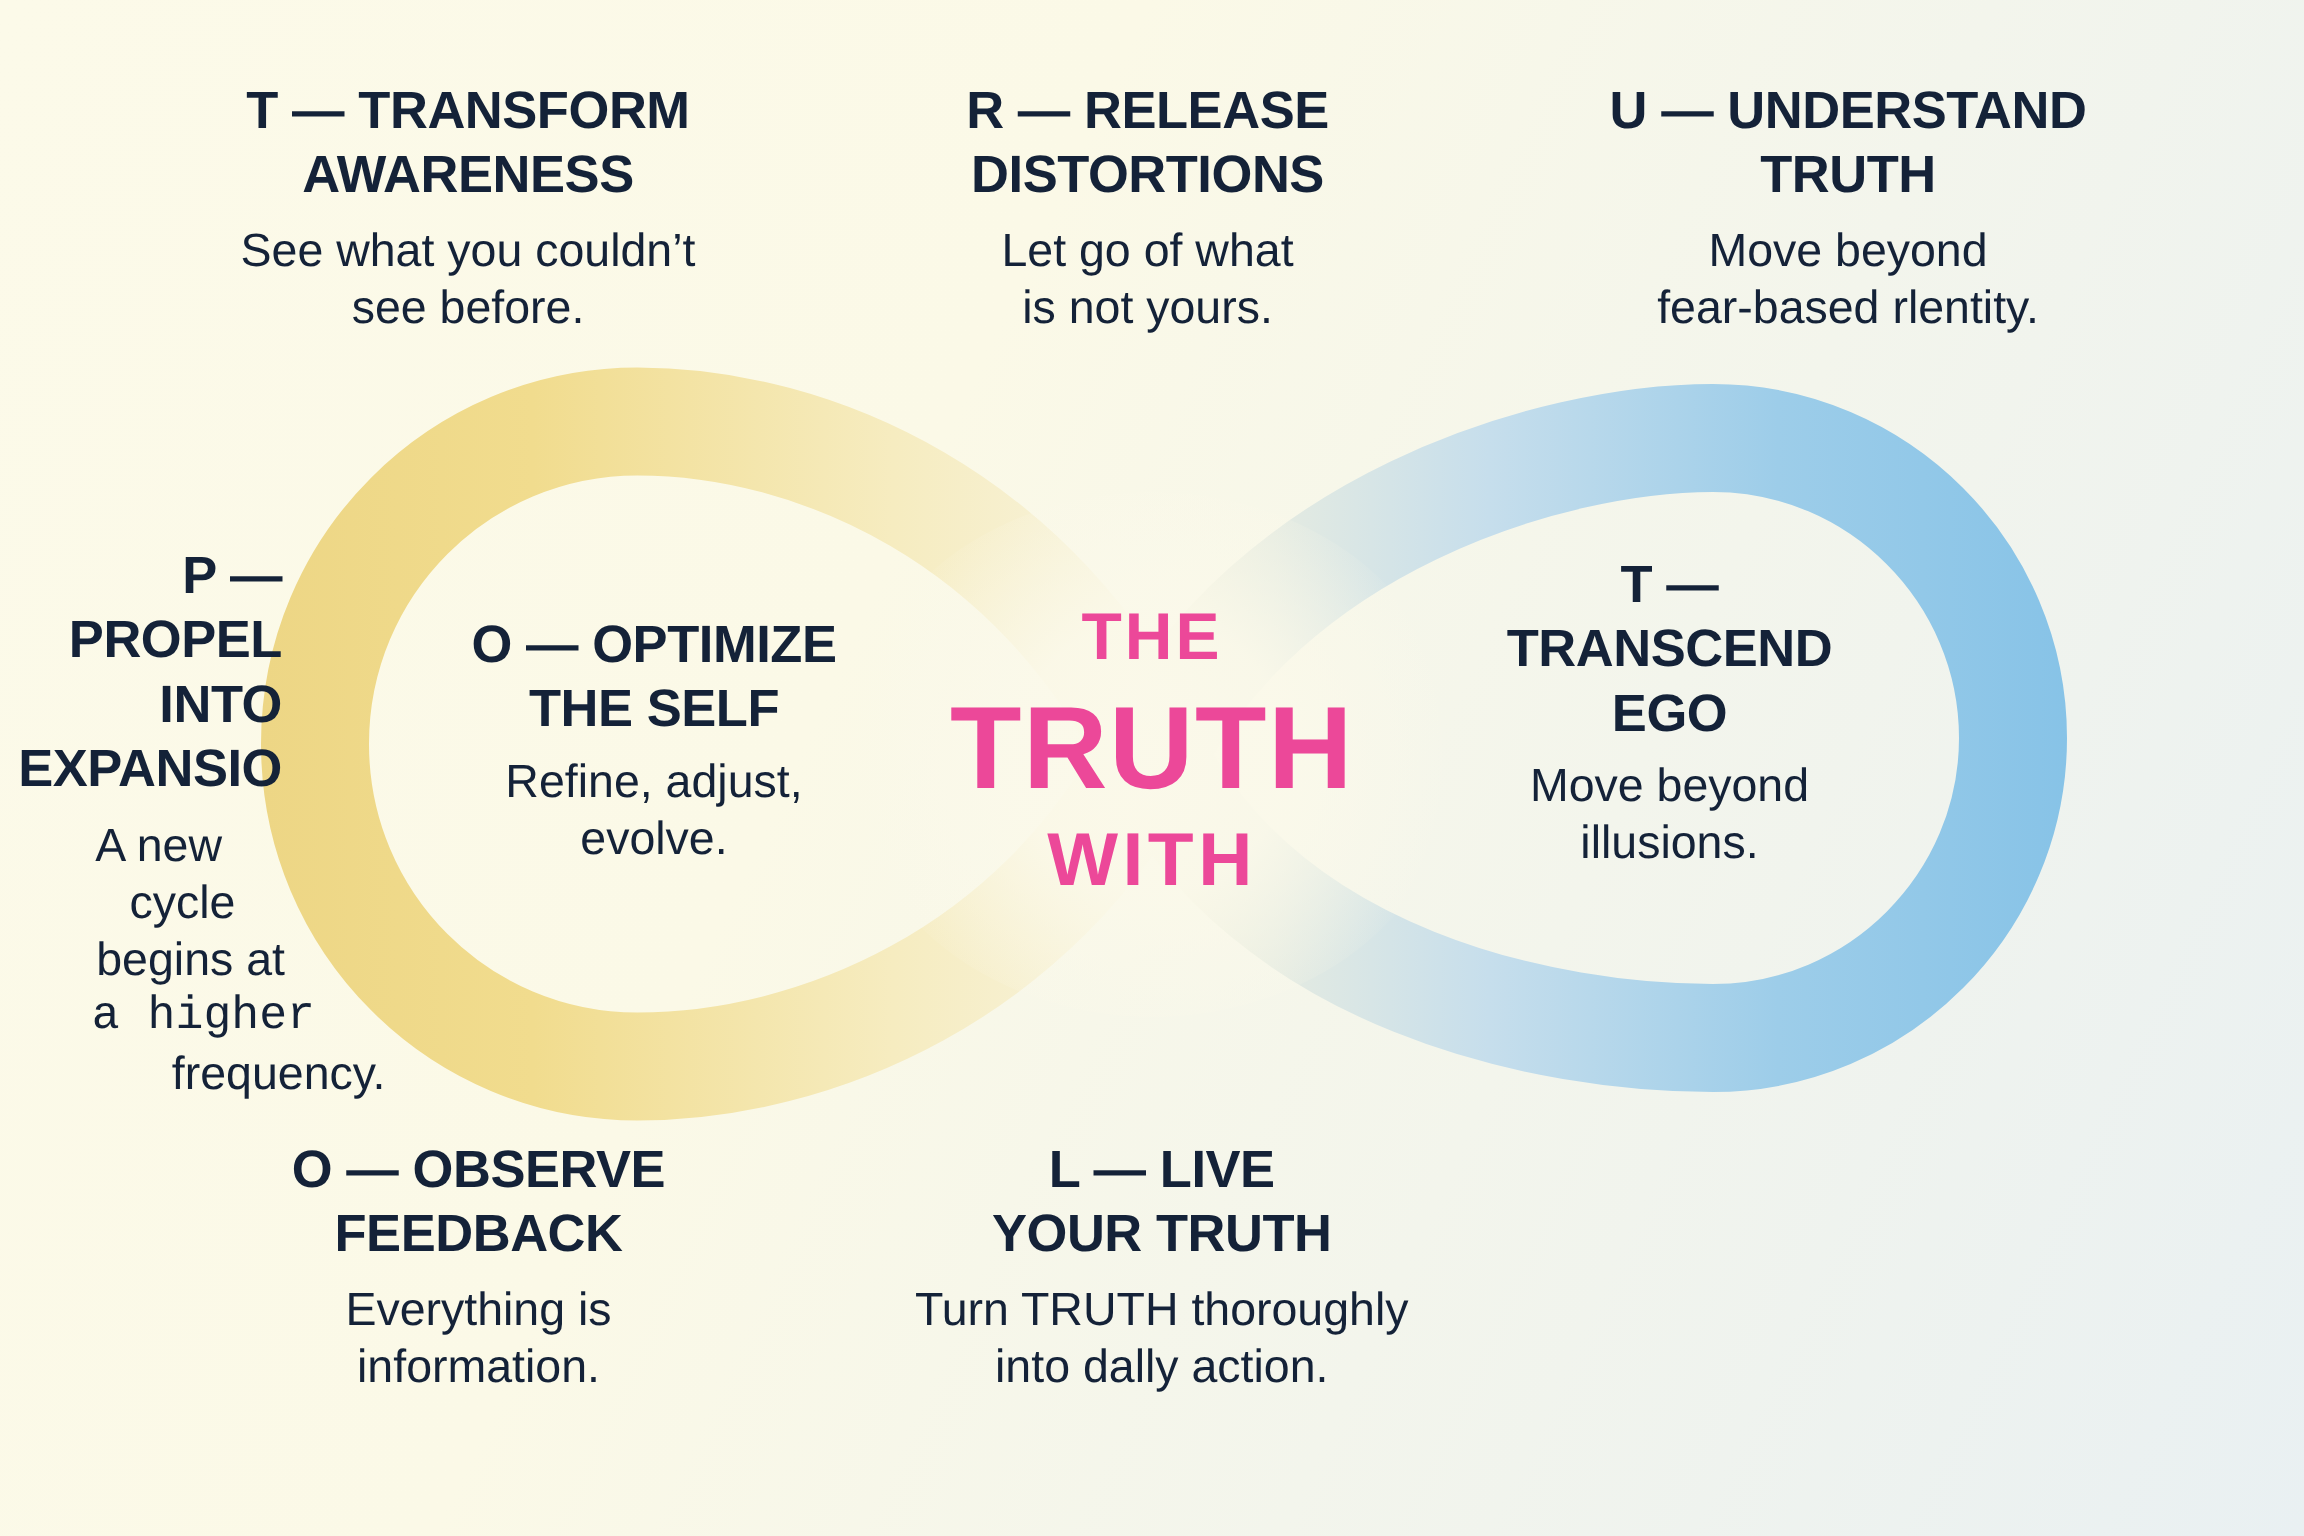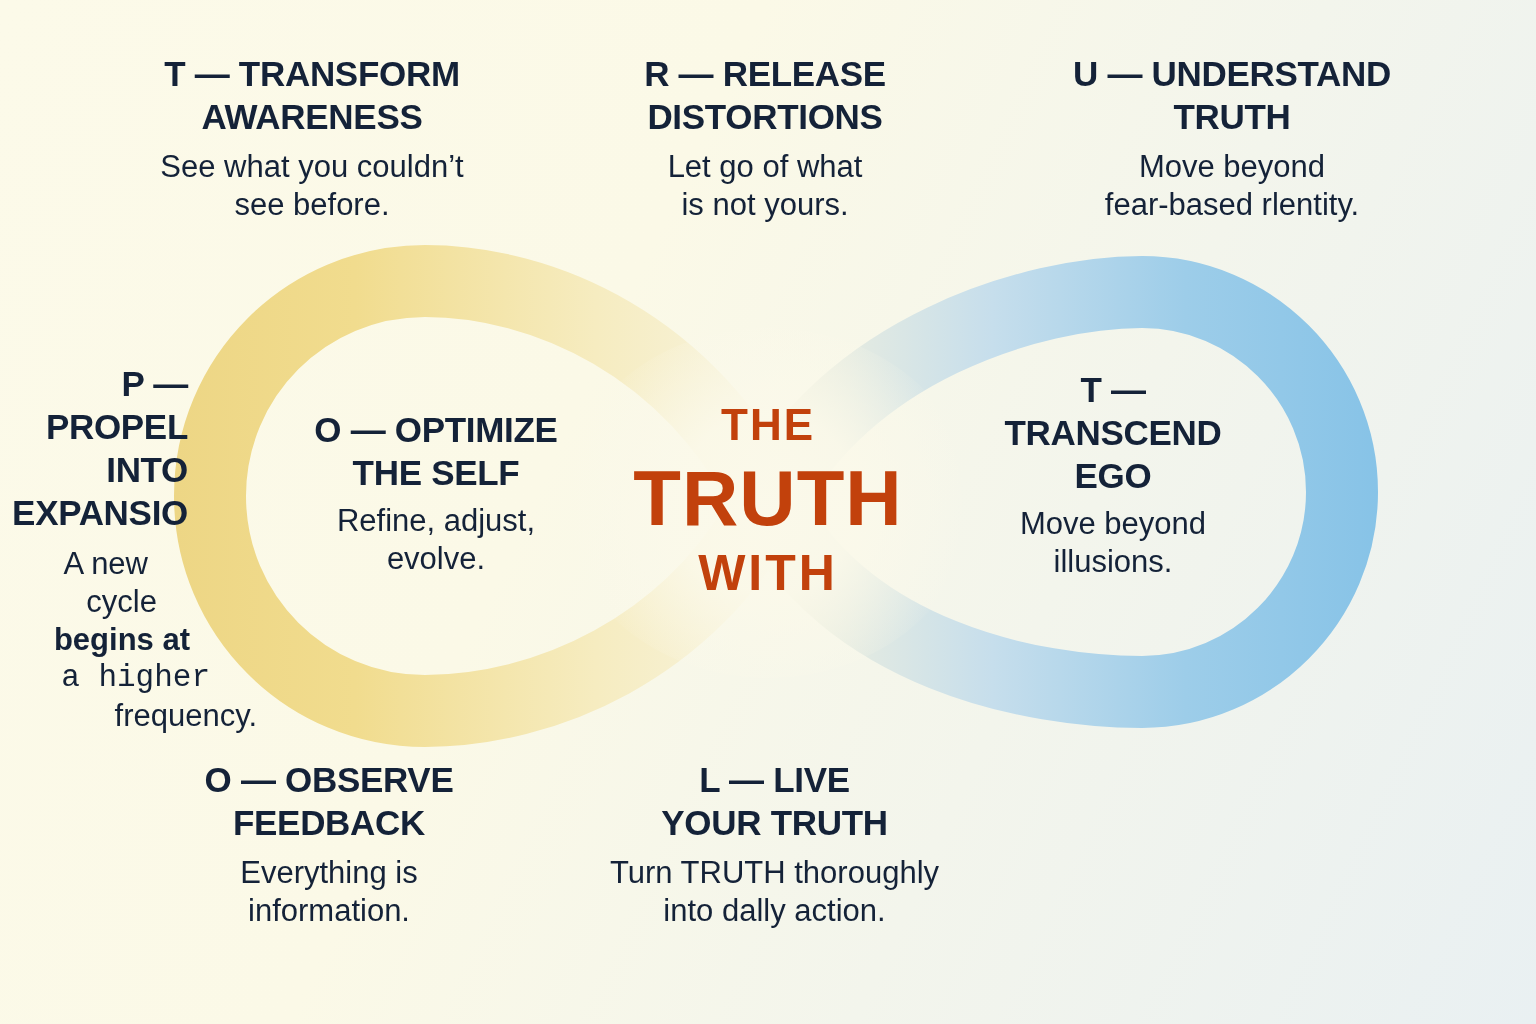--- a/index.html
+++ b/index.html
@@ -26,38 +26,38 @@
   .step-release{left:565px;top:52px;width:400px;}
   .step-understand{left:1022px;top:52px;width:420px;}
 
   
   .step-propel{left:8px;top:362px;width:252px;}
   .step-propel .step-heading{width:180px;text-align:right;}
   .propel-body{margin-top:11px;font-size:31px;line-height:38px;}
   .propel-body .pline{text-align:right;}
   .propel-body .p0{padding-right:112px;}
   .propel-body .p1{padding-right:103px;}
-  .propel-body .p2{padding-right:70px;font-weight:bold;}
+  .propel-body .p2{padding-right:70px;}
   .propel-body .p3{padding-right:50px;font-family:Liberation Mono, monospace;}
   .propel-body .p4{padding-right:3px;text-align:right;}
 
   
   .step-optimize{left:286px;top:408px;width:300px;}
   .step-optimize .step-body{margin-top:8px;}
   .step-transcend{left:963px;top:368px;width:300px;}
   .step-transcend .step-body{margin-top:8px;}
 
   
-  .center-title{position:absolute;left:618px;top:398px;width:300px;text-align:center;color:#c2410c;}
+  .center-title{position:absolute;left:618px;top:398px;width:300px;text-align:center;color:#ec4899;}
   .title-the{font-weight:bold;font-size:44px;line-height:54px;letter-spacing:2px;}
   .title-truth{font-weight:bold;font-size:78px;line-height:92px;letter-spacing:1px;}
   .title-loop{font-weight:bold;font-size:50px;line-height:58px;letter-spacing:3px;}
 
   
-  .step-observe{left:154px;top:758px;width:350px;}
+  .step-observe{left:144px;top:758px;width:350px;}
   .step-live{left:582px;top:758px;width:385px;}
   .step-harmonize{left:1060px;top:758px;width:385px;}
 </style>
 </head>
 <body>
 
 <div class="canvas">
 
   <svg class="loop-svg" viewBox="0 0 1536 1024" aria-hidden="true">
     <defs>

